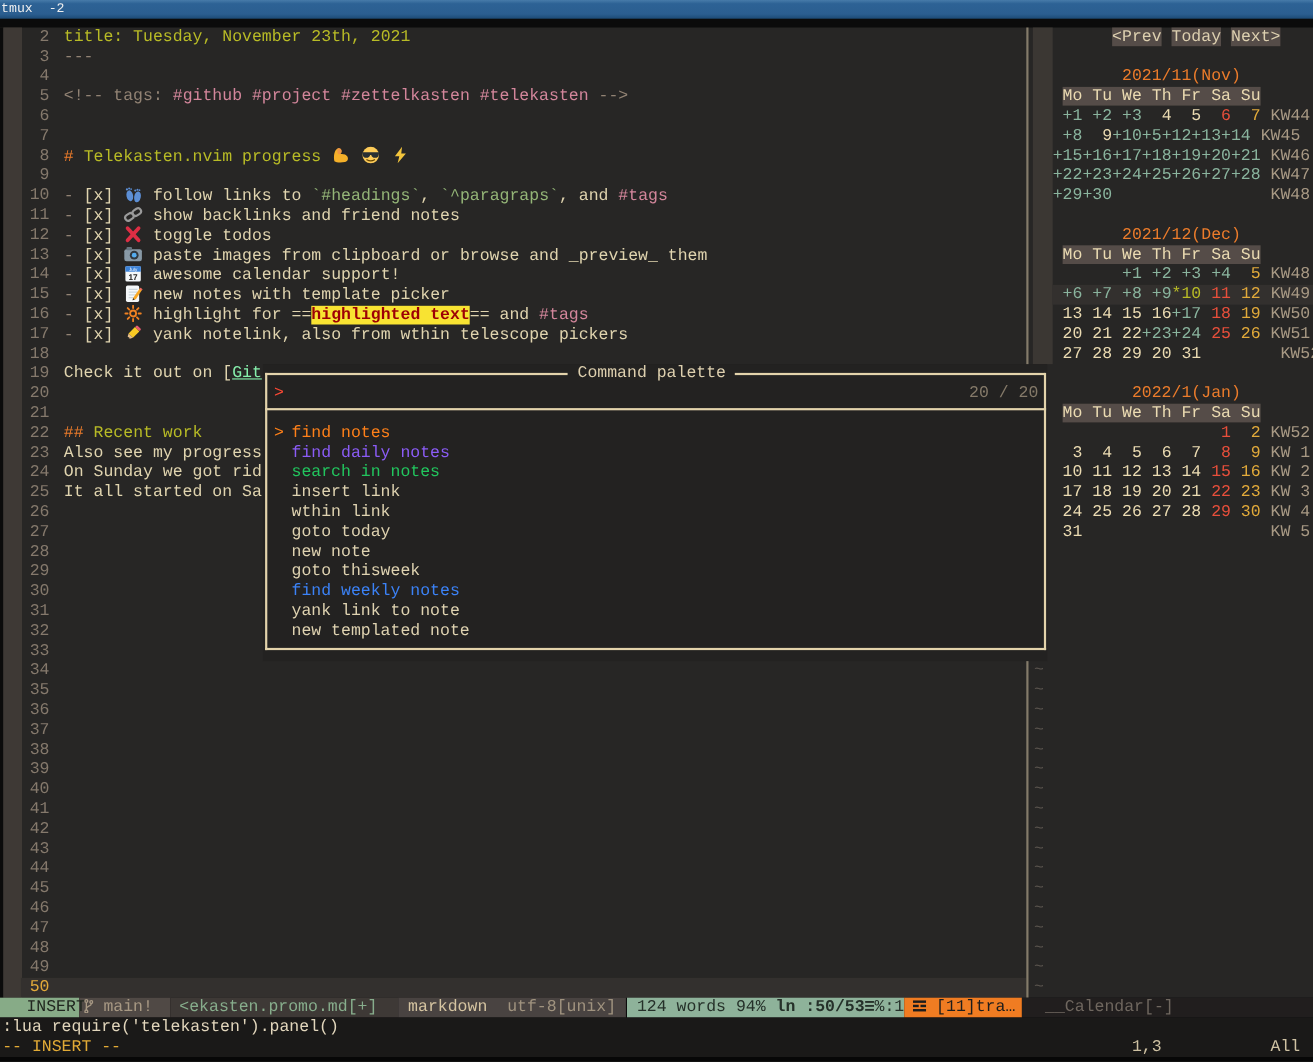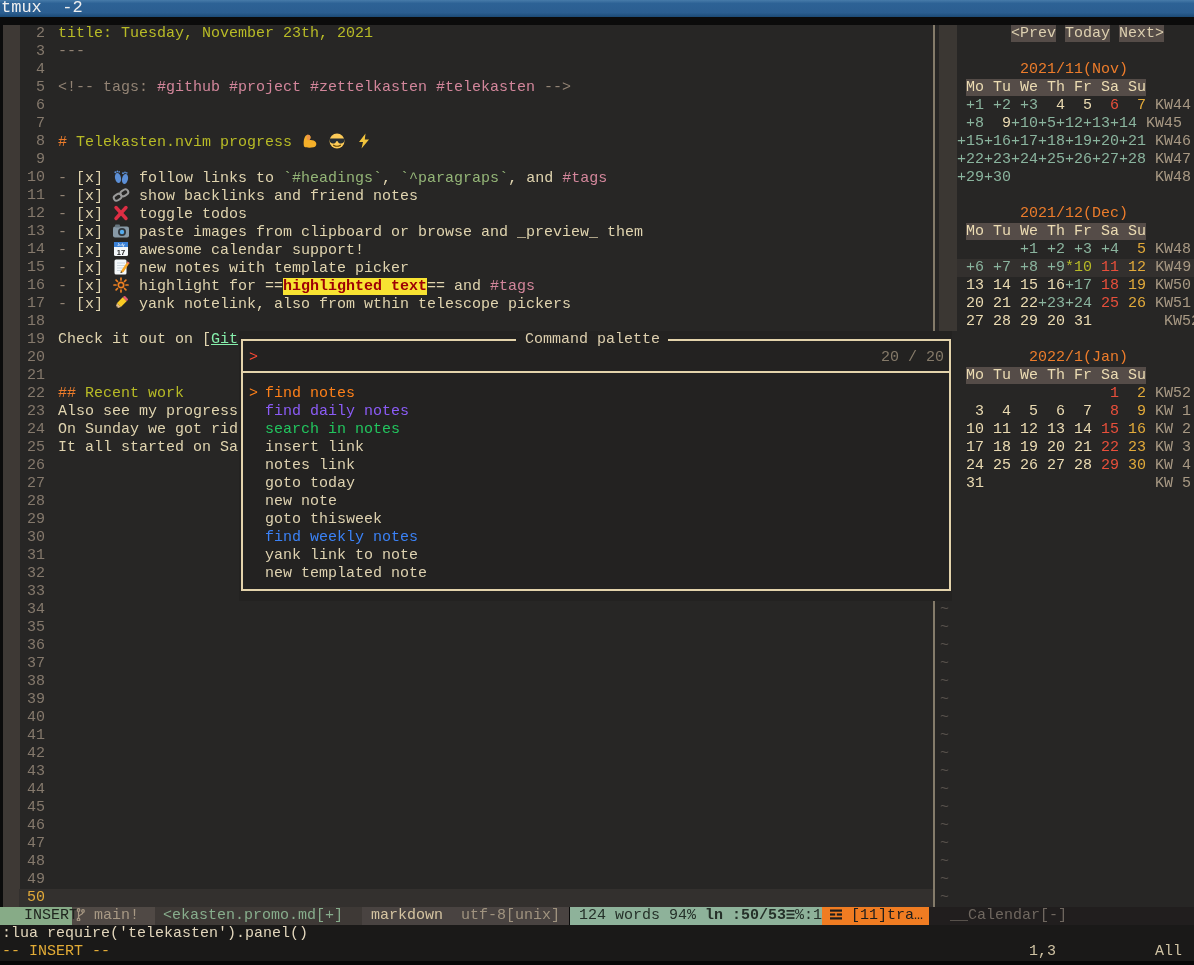--- a/index.html
+++ b/index.html
@@ -8,21 +8,21 @@
 .pink{color:#d3869b}.yl{color:#b8bb26}.red{color:#fb4934}.org{color:#fe8019}
 .grn{color:#94b577}
 .morg{color:#ec7c2b}
 .cw{color:#ebdbb2}.ct{color:#8ab49e}.cy{color:#e2aa3a}.cr{color:#e84f3b}.kw{color:#a89984}
 .hdr{background:#554c48;color:#ebdbb2}
 .btn{background:#554c48;color:#ddd0b0}
 svg.e{display:inline-block;vertical-align:-3px}
 </style></head><body>
 
 <div style="position:absolute;left:0;top:0;width:1194px;height:17px;background:linear-gradient(#477ba9,#2d6295 20%,#2b5e90 75%,#1c4a75)"></div>
-<div class="r" style="left:1px;top:0px;font-size:17px;line-height:16px;color:#efefef">tmux  -2</div>
+<div class="r" style="left:1px;top:0px;font-size:12px;line-height:16px;color:#efefef">tmux  -2</div>
 
 <div style="position:absolute;left:0;top:25px;width:1194px;height:882px;background:#272625"></div>
 
 <div style="position:absolute;left:0;top:25px;width:3px;height:882px;background:#0b0b0b"></div>
 
 <div style="position:absolute;left:3px;top:25px;width:17px;height:882px;background:#3e3935"></div>
 
 <div style="position:absolute;left:19px;top:889px;width:914px;height:18px;background:#33302e"></div>
 
 <div style="position:absolute;left:933px;top:25px;width:2px;height:882px;background:#847b6a"></div>
@@ -205,21 +205,21 @@
 <div style="position:absolute;left:241px;top:371px;width:710px;height:2px;background:#e3d3ab"></div>
 <div style="position:absolute;left:241px;top:589px;width:710px;height:2px;background:#e3d3ab"></div>
 <div class="r" style="left:525px;top:331px"><span style="color:#ddcfae">Command palette</span></div>
 <div class="r" style="left:249px;top:349px"><span class="red">&gt;</span></div>
 <div class="r" style="left:700px;top:349px;width:244px;text-align:right;color:#857a69">20 / 20</div>
 <div class="r" style="left:249px;top:385px"><span class="org">&gt;</span></div>
 <div class="r" style="left:265px;top:385px"><span class="org b">find notes</span></div>
 <div class="r" style="left:265px;top:403px"><span style="color:#8b5cf6">find daily notes</span></div>
 <div class="r" style="left:265px;top:421px"><span style="color:#22c55e">search in notes</span></div>
 <div class="r" style="left:265px;top:439px"><span style="color:#ded2b0">insert link</span></div>
-<div class="r" style="left:265px;top:457px"><span style="color:#ded2b0">notes link</span></div>
+<div class="r" style="left:265px;top:457px"><span style="color:#ded2b0">wthin link</span></div>
 <div class="r" style="left:265px;top:475px"><span style="color:#ded2b0">goto today</span></div>
 <div class="r" style="left:265px;top:493px"><span style="color:#ded2b0">new note</span></div>
 <div class="r" style="left:265px;top:511px"><span style="color:#ded2b0">goto thisweek</span></div>
 <div class="r" style="left:265px;top:529px"><span style="color:#3b82f6">find weekly notes</span></div>
 <div class="r" style="left:265px;top:547px"><span style="color:#ded2b0">yank link to note</span></div>
 <div class="r" style="left:265px;top:565px"><span style="color:#ded2b0">new templated note</span></div>
 <div style="position:absolute;left:0px;top:907px;width:72px;height:18px;background:#87ab87"></div>
 <div style="position:absolute;left:72px;top:907px;width:83px;height:18px;background:#504945"></div>
 <div style="position:absolute;left:155px;top:907px;width:207px;height:18px;background:#3e3936"></div>
 <div style="position:absolute;left:362px;top:907px;width:207px;height:18px;background:#494341"></div>

